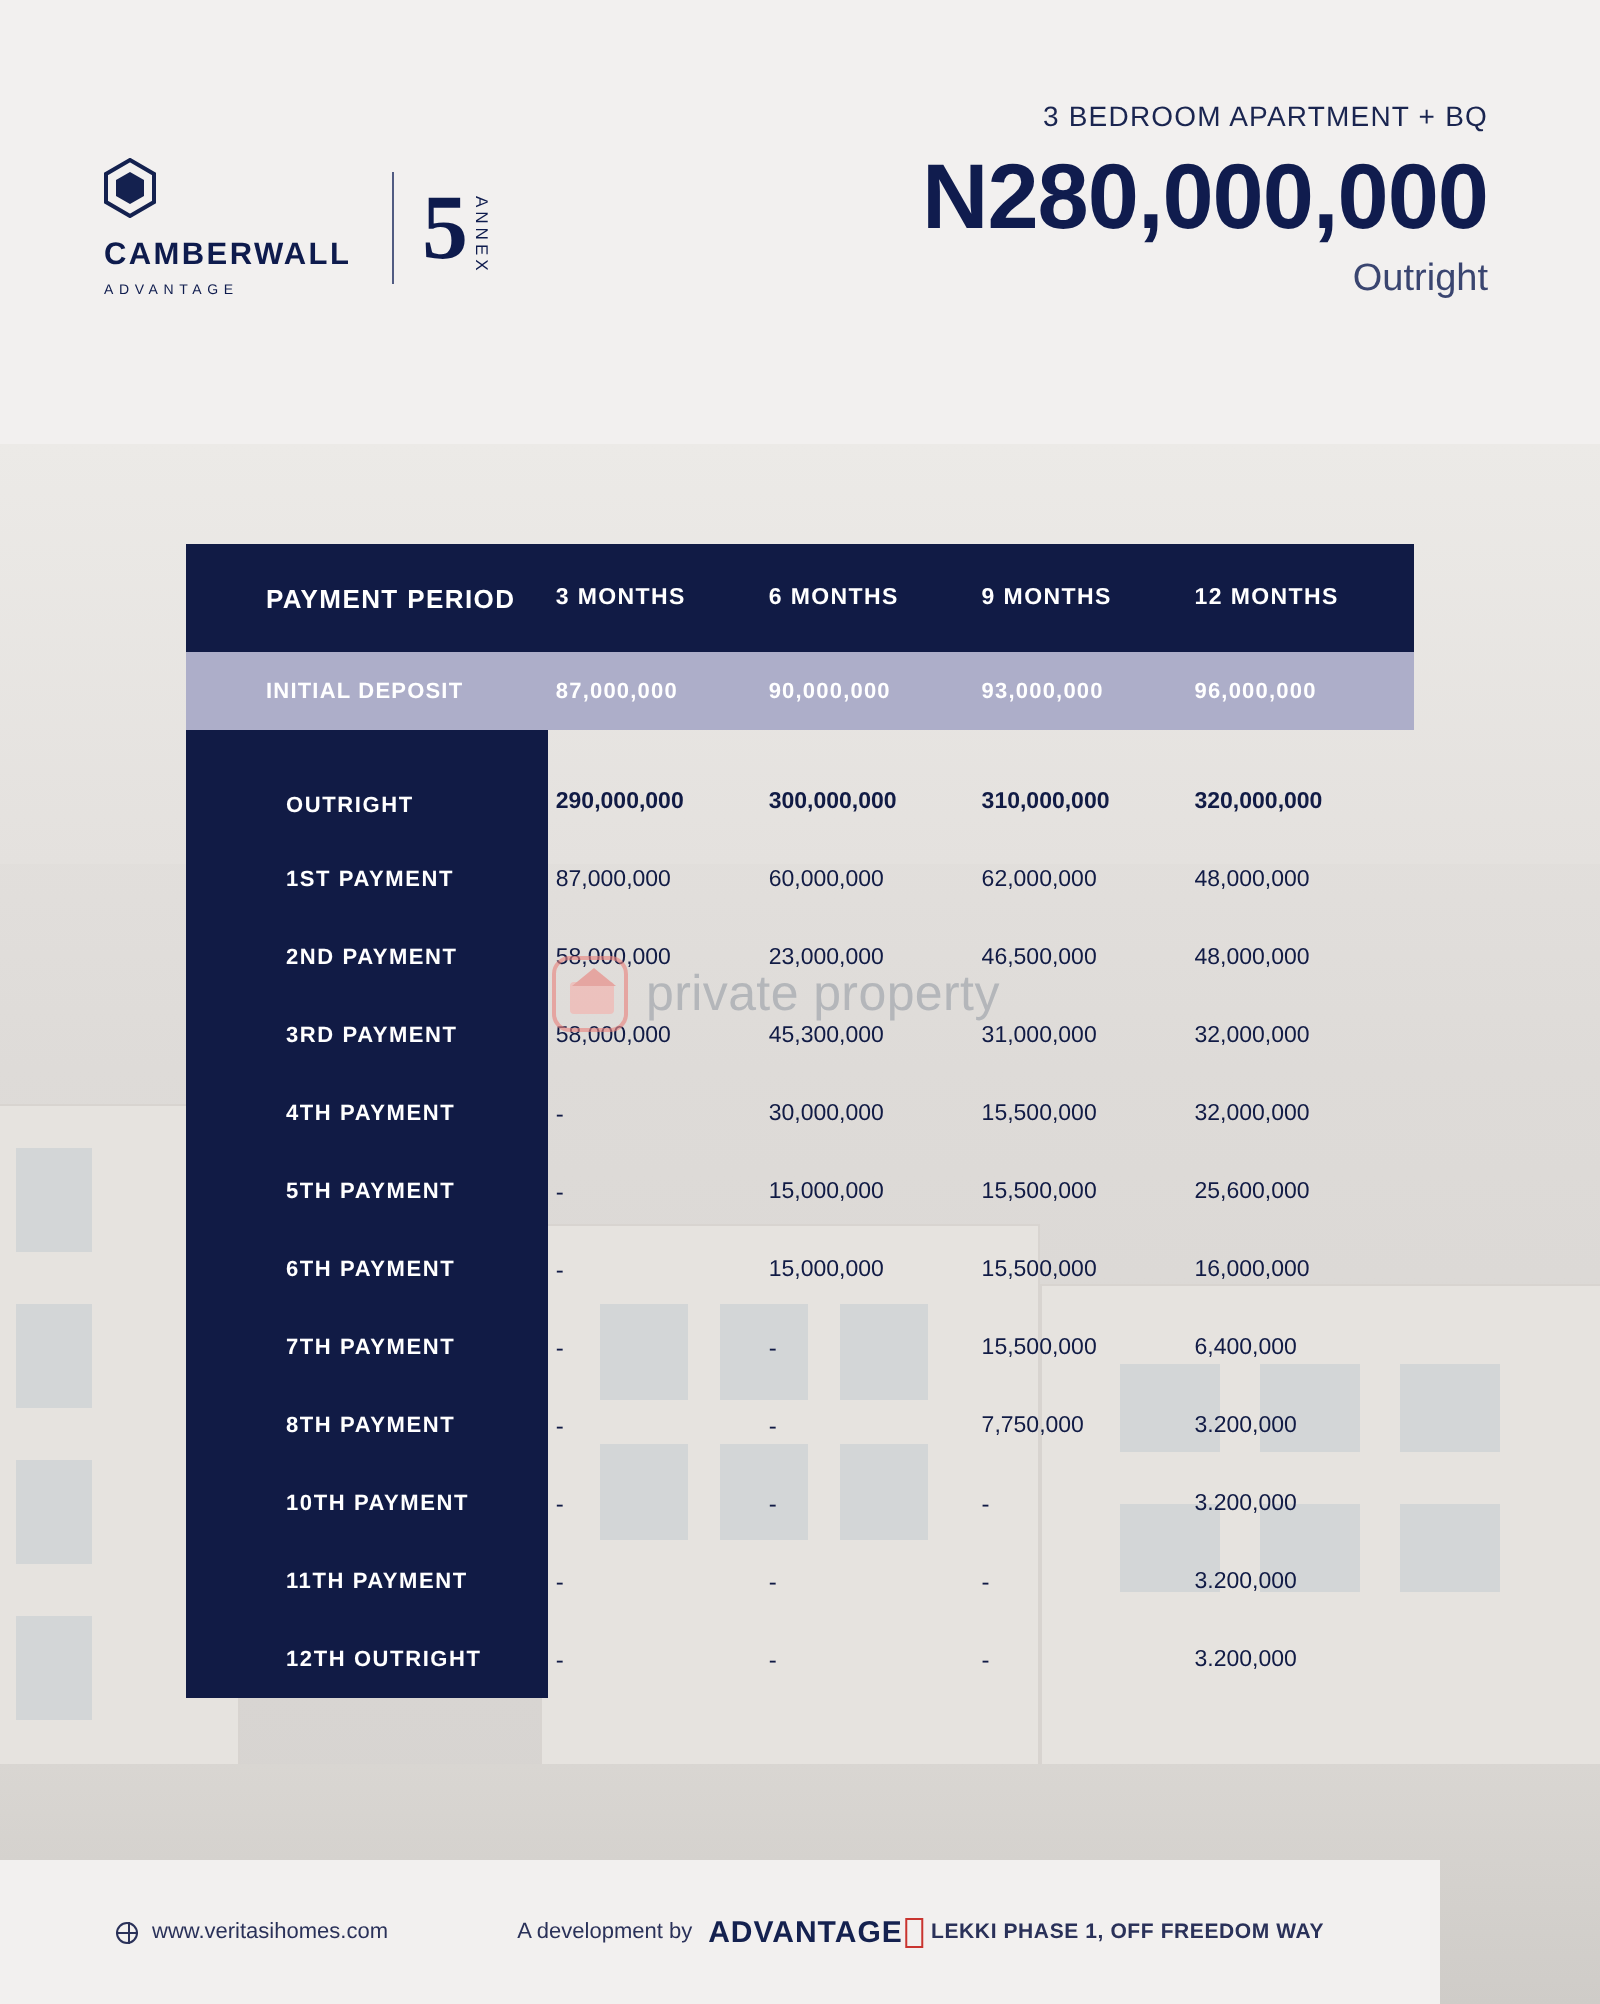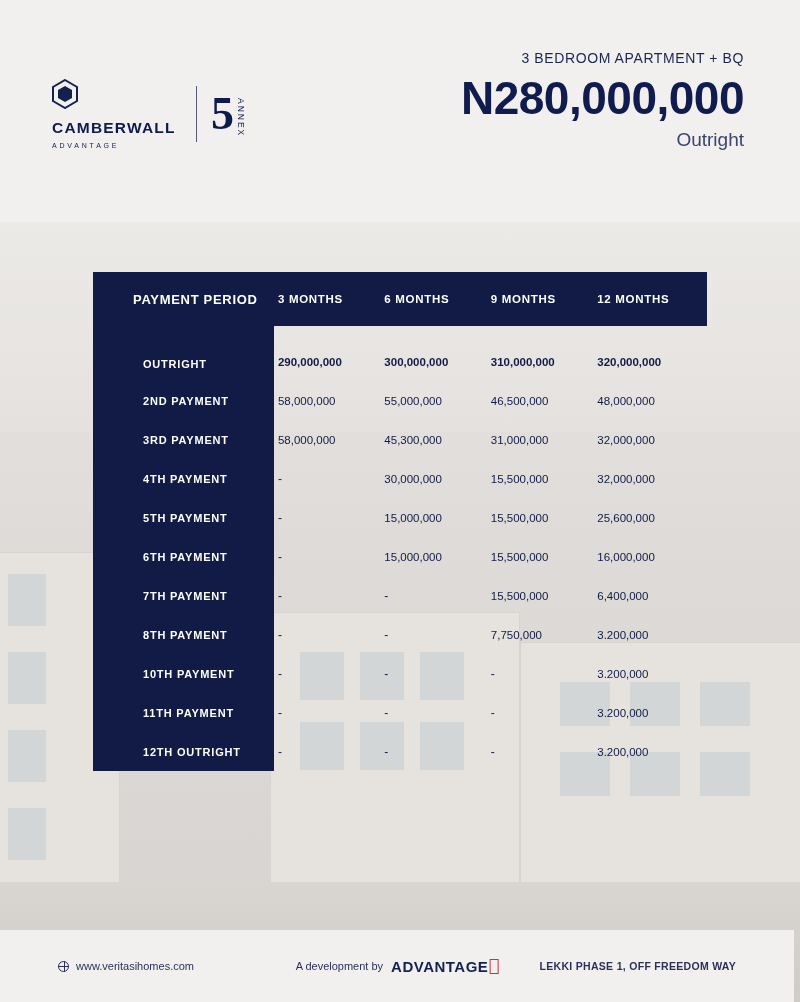--- a/index.html
+++ b/index.html
@@ -91,21 +91,21 @@
     background: linear-gradient(180deg,#eceae7,#e4e1de);
   }
   .ground {
     position: absolute; bottom: 0; left: 0; width: 800px; height: 120px;
     background: linear-gradient(180deg,#d9d6d2,#cfccc8);
   }
 
   
   .footer {
     position: absolute; bottom: 0; left: 0;
-    width: 794px; height: 72px;
+    width: 720px; height: 72px;
     background: #f2f0ef;
     display: flex; align-items: center;
     font-size: 11px; color: #2a3159;
   }
   .f-left { position: absolute; left: 58px; display: flex; align-items: center; gap: 7px; }
   .globe {
     width: 11px; height: 11px; border-radius: 50%;
     border: 1px solid #2a3159; position: relative;
   }
   .globe:before {
@@ -249,38 +249,52 @@
       <thead>
         <tr>
           <th class="period">PAYMENT PERIOD</th>
           <th class="col-m">3 MONTHS</th>
           <th class="col-m">6 MONTHS</th>
           <th class="col-m">9 MONTHS</th>
           <th class="col-m">12 MONTHS</th>
         </tr>
       </thead>
       <tbody id="tbody">
+          <tr class="row-deposit">
+            <td class="label-cell">INITIAL DEPOSIT</td>
+            <td class="val">87,000,000</td>
+            <td class="val">90,000,000</td>
+            <td class="val">93,000,000</td>
+            <td class="val">96,000,000</td>
+          </tr>
           <tr class="spacer-row">
             <td class="label-cell"></td>
             <td></td>
             <td></td>
             <td></td>
             <td></td>
           </tr>
           <tr class="row-outright">
             <td class="label-cell">OUTRIGHT</td>
             <td class="val">290,000,000</td>
             <td class="val">300,000,000</td>
             <td class="val">310,000,000</td>
             <td class="val">320,000,000</td>
           </tr>
           <tr>
+            <td class="label-cell">1ST PAYMENT</td>
+            <td class="val">87,000,000</td>
+            <td class="val">60,000,000</td>
+            <td class="val">62,000,000</td>
+            <td class="val">48,000,000</td>
+          </tr>
+          <tr>
             <td class="label-cell">2ND PAYMENT</td>
             <td class="val">58,000,000</td>
-            <td class="val">55,000,000</td>
+            <td class="val">23,000,000</td>
             <td class="val">46,500,000</td>
             <td class="val">48,000,000</td>
           </tr>
           <tr>
             <td class="label-cell">3RD PAYMENT</td>
             <td class="val">58,000,000</td>
             <td class="val">45,300,000</td>
             <td class="val">31,000,000</td>
             <td class="val">32,000,000</td>
           </tr>
@@ -337,20 +351,24 @@
             <td class="label-cell">12TH OUTRIGHT</td>
             <td class="dash">-</td>
             <td class="dash">-</td>
             <td class="dash">-</td>
             <td class="val">3.200,000</td>
           </tr>
         </tbody>
     </table>
   </div>
 
+  <div class="watermark">
+    <div class="wm-mark"></div>
+    <div class="wm-text">private property</div>
+  </div>
 
   <div class="footer">
     <div class="f-left">
       <span class="globe"></span>
       <span>www.veritasihomes.com</span>
     </div>
     <div class="f-center">
       <span>A development by</span>
       <span class="veritasi-logo">
         <span>ADVANTAGE</span>

